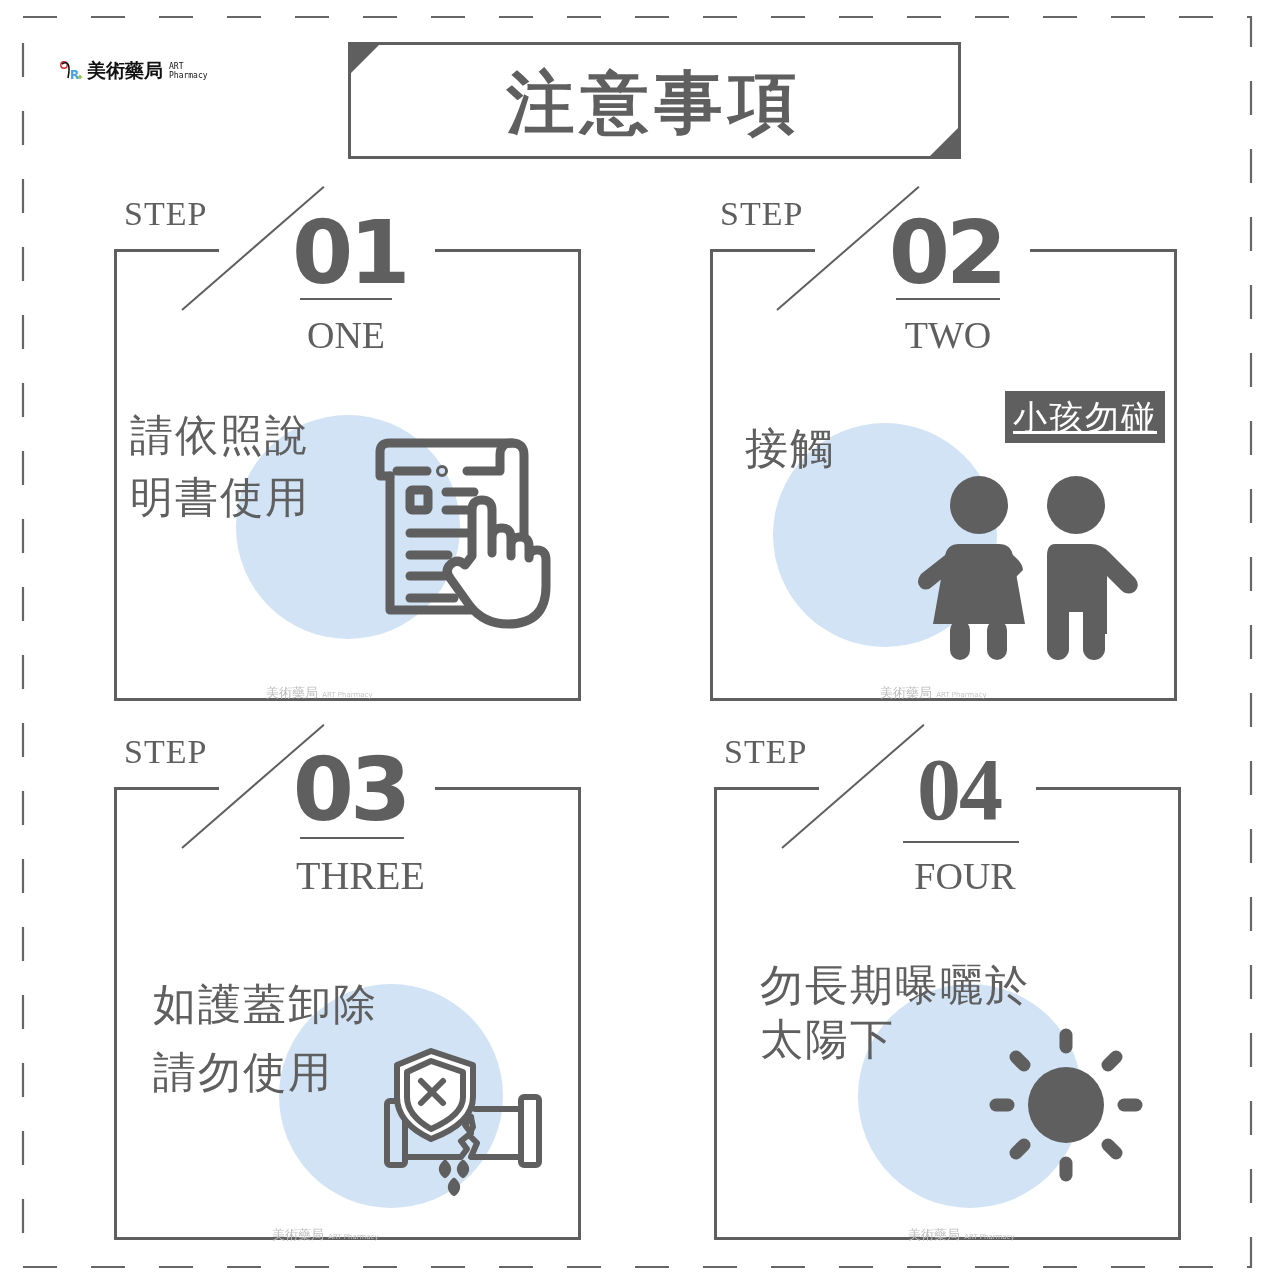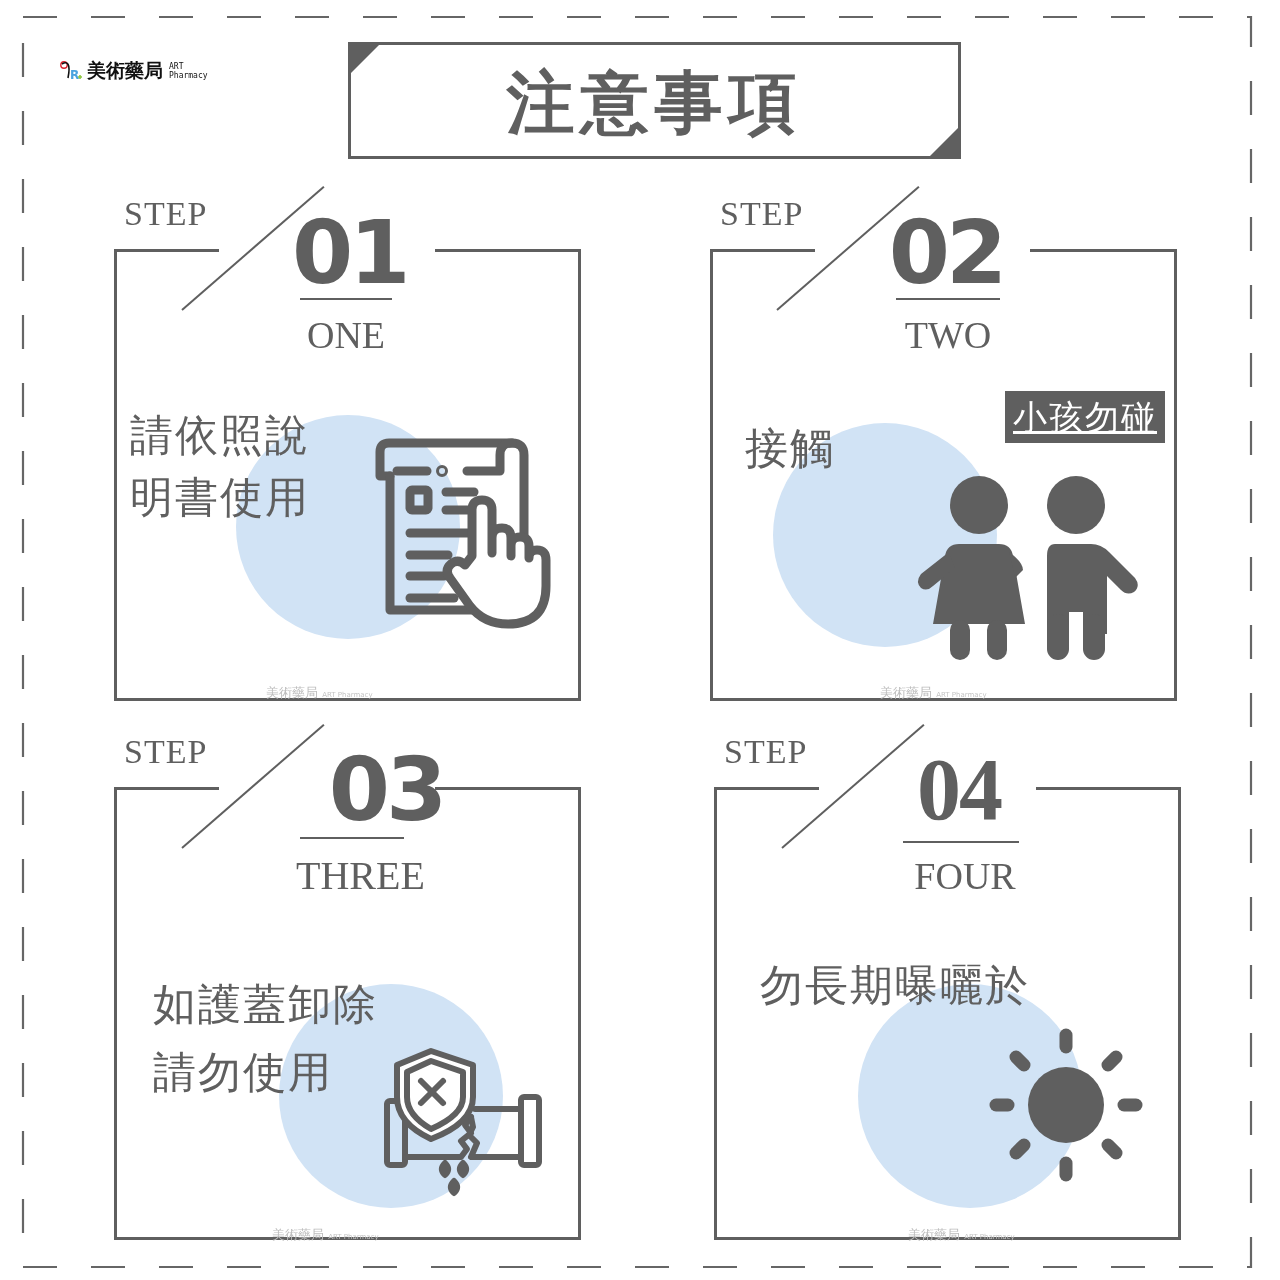--- a/index.html
+++ b/index.html
@@ -140,21 +140,21 @@
 
   <div class="wm" style="left:880px; top:684px;"><span>美術藥局</span> <small>ART Pharmacy</small></div>
 </div>
 
 <div>
   <div class="frame" style="left:114px; top:787px; width:467px; height:453px;"></div>
   <div class="frame-top-l" style="left:114px; top:787px; width:105px;"></div>
   <div class="frame-top-r" style="left:435px; top:787px; width:146px;"></div>
   <div class="slash" style="left:182px; top:847px; width:188px; transform: rotate(-41deg);"></div>
   <div class="step-word" style="left:124px; top:727px;">STEP</div>
-  <div class="step-num" style="left:290px; top:745px; width:120px;margin-left:36px;">03</div>
+  <div class="step-num" style="left:290px; top:745px; width:120px;">03</div>
   <div class="num-rule" style="left:300px; top:837px; width:104px;"></div>
   <div class="step-en" style="left:296px; top:856px; width:112px; font-size:40px;">THREE</div>
 
   <div class="blob" style="left:279px; top:984px; width:224px; height:224px;"></div>
   <div class="desc" style="left:153px; top:970px; line-height:68px;">
     <div>如護蓋卸除</div>
     <div>請勿使用</div>
   </div>
 
   <svg class="icon" style="left:383px; top:1047px; width:160px; height:152px;" viewBox="0 0 160 152">
@@ -189,20 +189,21 @@
   <div class="frame-top-r" style="left:1036px; top:787px; width:145px;"></div>
   <div class="slash" style="left:782px; top:847px; width:188px; transform: rotate(-41deg);"></div>
   <div class="step-word" style="left:724px; top:727px;">STEP</div>
   <div class="step-num" style="left:896px; top:745px; width:126px; font-family:'Liberation Serif', serif; letter-spacing:-2px;">04</div>
   <div class="num-rule" style="left:903px; top:841px; width:116px;"></div>
   <div class="step-en" style="left:904px; top:856px; width:122px;">FOUR</div>
 
   <div class="blob" style="left:858px; top:984px; width:224px; height:224px;"></div>
   <div class="desc" style="left:760px; top:958px; line-height:54px;">
     <div>勿長期曝曬於</div>
+    <div>太陽下</div>
   </div>
 
   <svg class="icon" style="left:986px; top:1027px; width:160px; height:158px;" viewBox="0 0 160 158">
     <g fill="#5f5f5f">
       <circle cx="80" cy="78" r="38"></circle>
     </g>
     <g stroke="#5f5f5f" stroke-width="13" stroke-linecap="round">
       <line x1="80" y1="8" x2="80" y2="20"></line>
       <line x1="80" y1="136" x2="80" y2="148"></line>
       <line x1="10" y1="78" x2="22" y2="78"></line>

